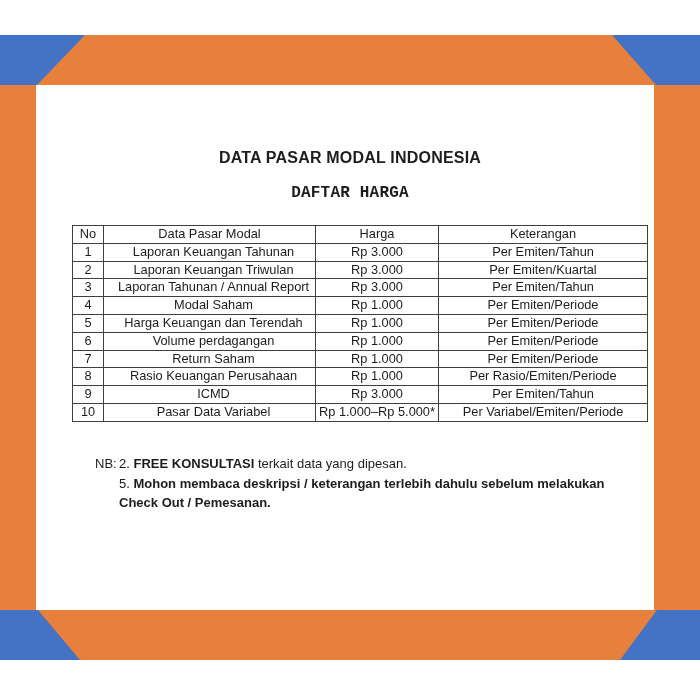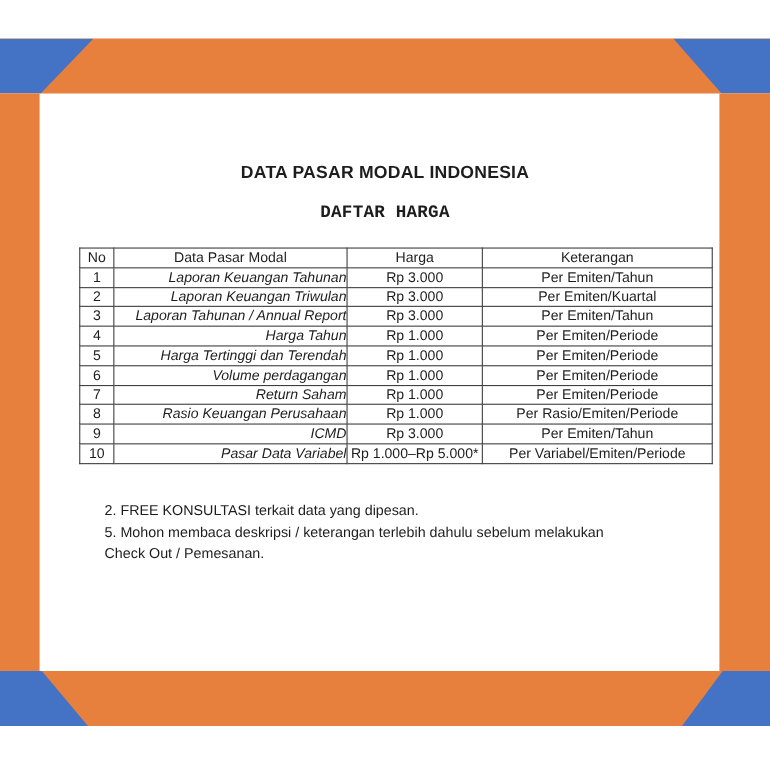--- a/index.html
+++ b/index.html
@@ -57,38 +57,38 @@
   .price-table th, .price-table td {
     border: 1px solid var(--grid, #3F3F3F);
     height: 16.8px;
     line-height: 16.8px;
     padding: 0;
     text-align: center;
     font-weight: normal;
     white-space: nowrap;
     overflow: hidden;
   }
-  .price-table td.cell-item { text-align: right; padding-left: 8px; font-style: italic; }
+  .price-table td.cell-item { text-align: center; padding-left: 8px; }
   col.c-no   { width: 31px; }
   col.c-item { width: 212px; }
   col.c-price{ width: 123px; }
 
   
   .notes {
     position: absolute;
     left: 95px; top: 454px;
     width: 532px;
     display: flex;
     font-size: 13px;
     line-height: 19.5px;
   }
   .nb-label { flex: 0 0 24px; }
   .nb-items { flex: 1; }
   .nb-line  { white-space: nowrap; }
-  .nb-line b { font-weight: normal; }
+  .nb-line b { font-weight: bold; }
 </style>
 </head>
 <body>
 
 <div class="canvas">
 
   <div class="bar bar-top"></div>
   <div class="bar bar-bottom"></div>
   <div class="bar bar-left"></div>
   <div class="bar bar-right"></div>
@@ -129,27 +129,27 @@
         <td class="cell-note">Per Emiten/Kuartal</td>
       </tr>
       <tr>
         <td class="cell-no">3</td>
         <td class="cell-item">Laporan Tahunan / Annual Report</td>
         <td class="cell-price">Rp 3.000</td>
         <td class="cell-note">Per Emiten/Tahun</td>
       </tr>
       <tr>
         <td class="cell-no">4</td>
-        <td class="cell-item">Harga Tahun</td>
+        <td class="cell-item">Modal Saham</td>
         <td class="cell-price">Rp 1.000</td>
         <td class="cell-note">Per Emiten/Periode</td>
       </tr>
       <tr>
         <td class="cell-no">5</td>
-        <td class="cell-item">Harga Tertinggi dan Terendah</td>
+        <td class="cell-item">Harga Keuangan dan Terendah</td>
         <td class="cell-price">Rp 1.000</td>
         <td class="cell-note">Per Emiten/Periode</td>
       </tr>
       <tr>
         <td class="cell-no">6</td>
         <td class="cell-item">Volume perdagangan</td>
         <td class="cell-price">Rp 1.000</td>
         <td class="cell-note">Per Emiten/Periode</td>
       </tr>
       <tr>
@@ -173,20 +173,21 @@
       <tr>
         <td class="cell-no">10</td>
         <td class="cell-item">Pasar Data Variabel</td>
         <td class="cell-price">Rp 1.000–Rp 5.000*</td>
         <td class="cell-note">Per Variabel/Emiten/Periode</td>
       </tr>
     </tbody>
   </table>
 
   <div class="notes">
+    <div class="nb-label">NB:</div>
     <div class="nb-items">
       <div class="nb-line">
         <span>2.</span>
         <b>FREE KONSULTASI</b><span> terkait data yang dipesan.</span>
       </div>
       <div class="nb-line">
         <span>5.</span>
         <b>Mohon membaca deskripsi / keterangan terlebih dahulu sebelum melakukan</b><br>
         <b>Check Out / Pemesanan.</b>
       </div>

